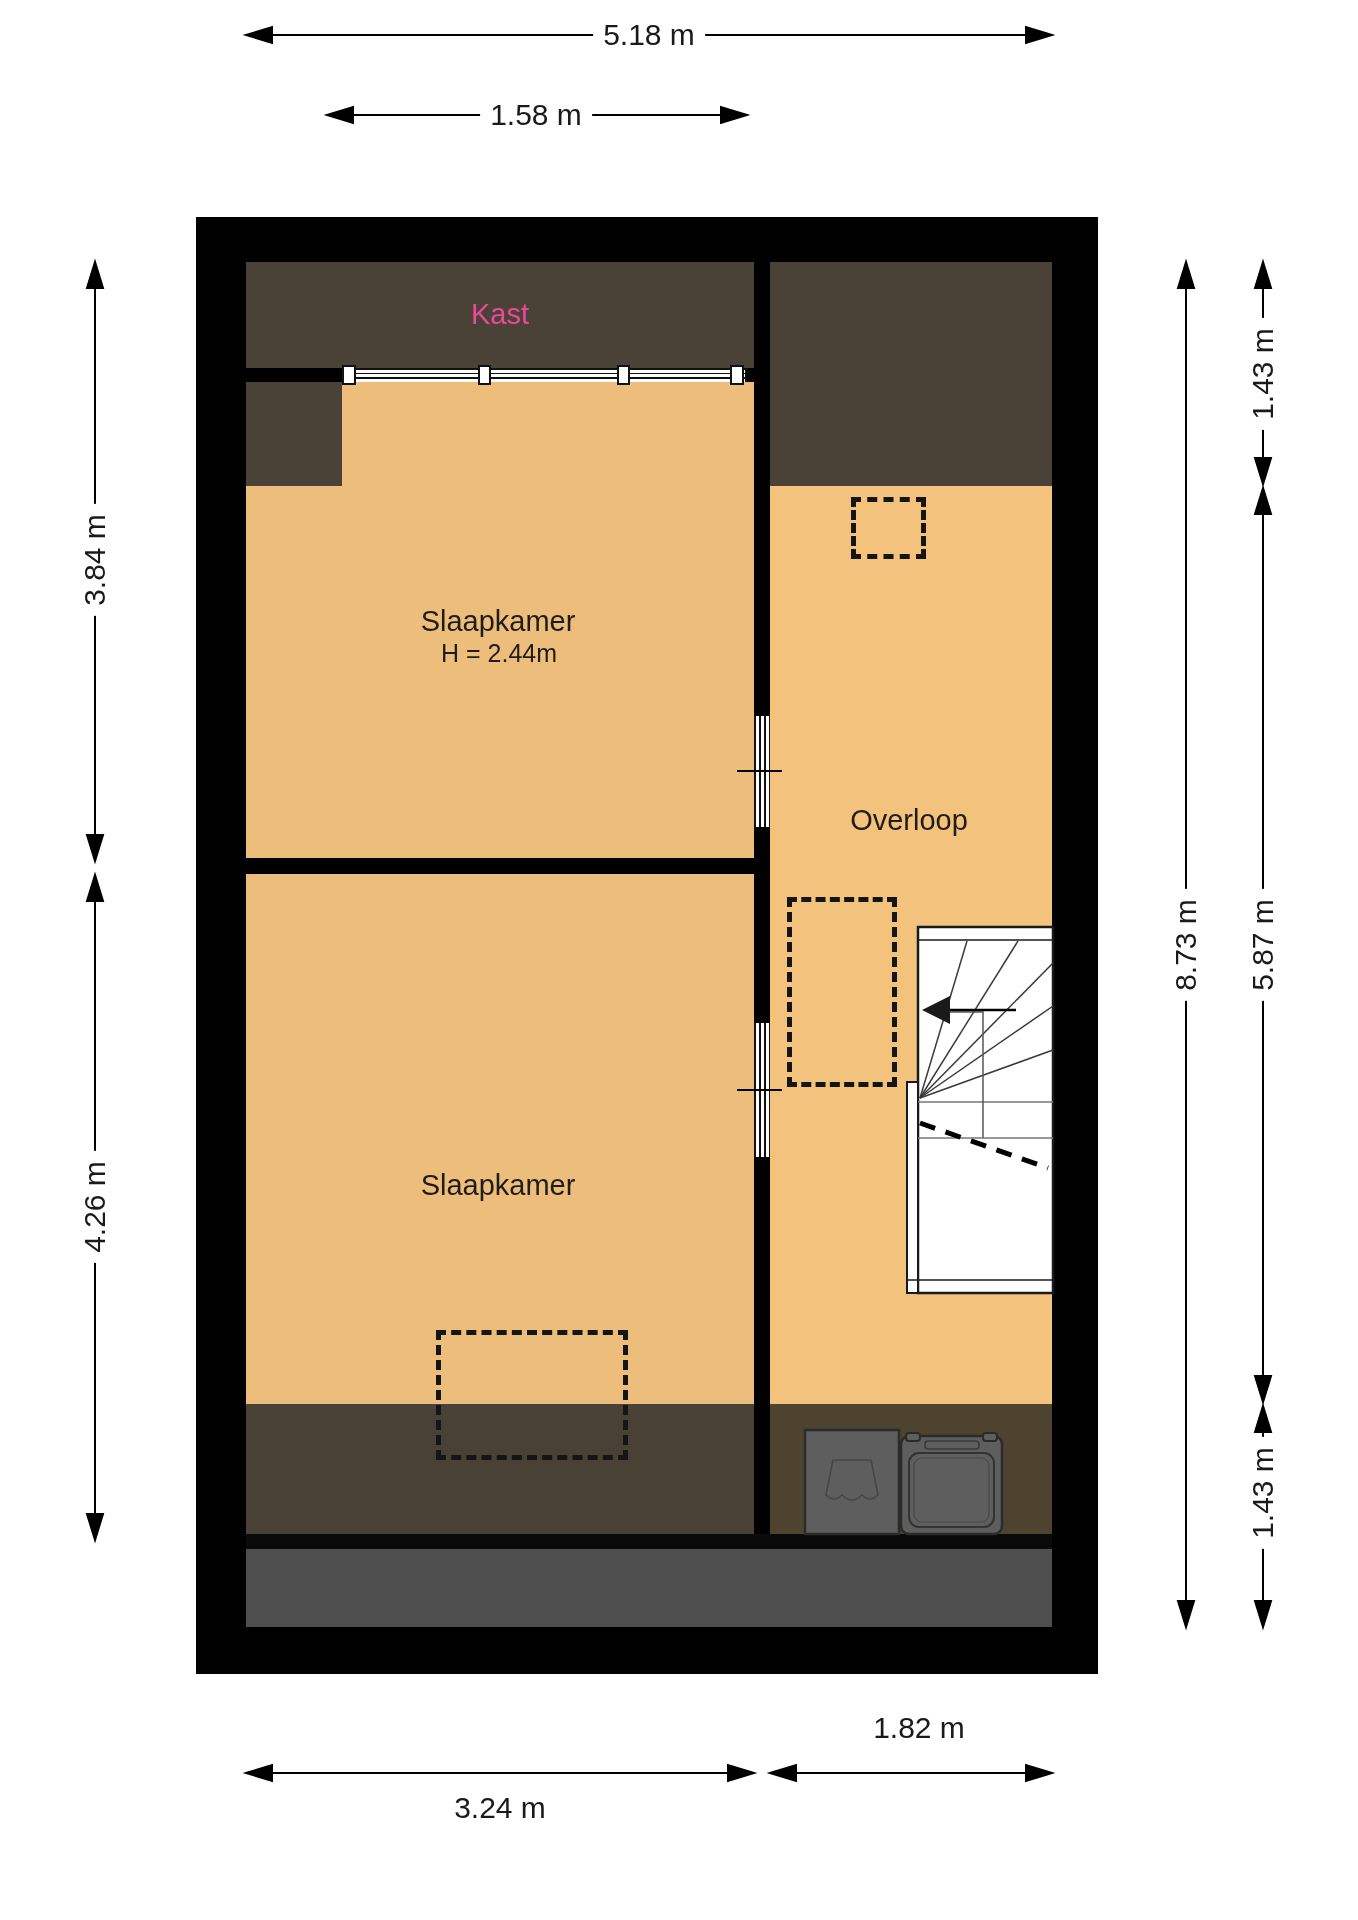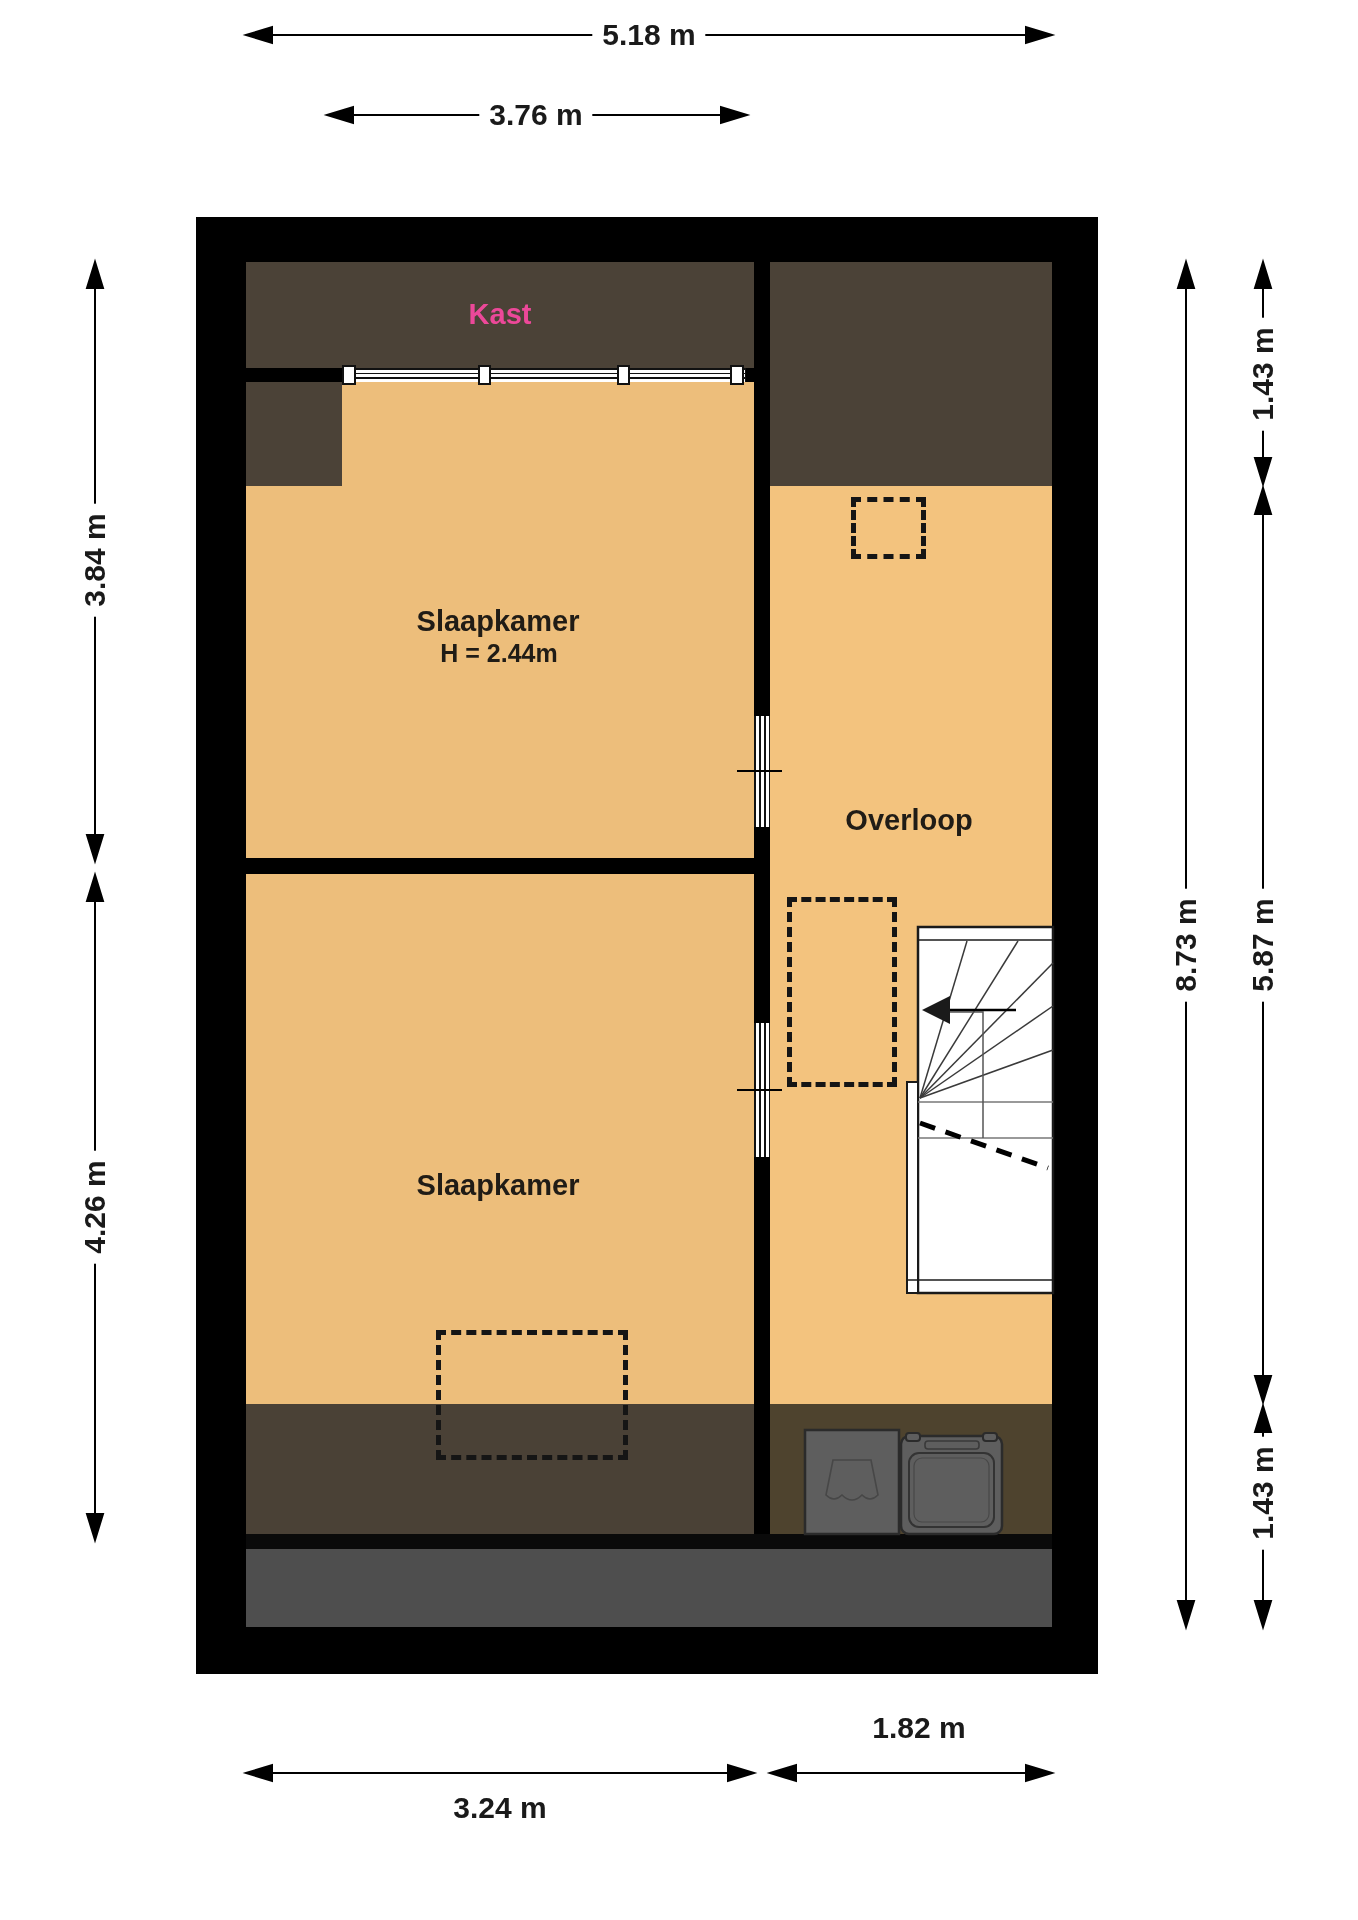--- a/index.html
+++ b/index.html
@@ -1,20 +1,19 @@
 <!DOCTYPE html>
 <html style="--wall: #000000; --bedroom-floor: #EDBE7B; --overloop-floor: #F3C37E; --dark-zone: #4B4237; --bottom-zone: #4A4136; --under-stairs-zone: #4E432E; --roof-edge: #4E4E4E; --appliance: #5E5E5E; --appliance-outline: #2B2B2B; --text: #1A1A1A;"><head>
 <meta charset="utf-8">
 <style>
   html,body{margin:0;padding:0;background:#ffffff;}
   .page{
     position:relative;width:1352px;height:1920px;background:#fff;
     font-family:"Liberation Sans","DejaVu Sans",sans-serif;color:var(--text,#1a1a1a);
     overflow:hidden;
-    font-weight:bold;
   }
   .abs{position:absolute;}
   .lbl{
     position:absolute;transform:translate(-50%,-50%);
     white-space:nowrap;background:#fff;padding:0 10px;
     font-size:30px;color:var(--text,#1a1a1a);line-height:1;
   }
   .lbl.rot{transform:translate(-50%,-50%) rotate(-90deg);padding:0 10px;}
   .room-lbl{
     position:absolute;transform:translate(-50%,-50%);
@@ -161,21 +160,21 @@
       <polygon points="1263,488 1255,514 1271,514"></polygon>
         <polygon points="1263,1402 1255,1376 1271,1376"></polygon>
 
       <line x1="1263" y1="1406" x2="1263" y2="1627"></line>
       <polygon points="1263,1406 1255,1432 1271,1432"></polygon>
         <polygon points="1263,1627 1255,1601 1271,1601"></polygon>
     </g>
   </svg>
 
   <div class="lbl" style="left:649px;top:35px;">5.18 m</div>
-  <div class="lbl" style="left:536px;top:115px;">3.76 m</div>
+  <div class="lbl" style="left:536px;top:115px;">1.58 m</div>
   <div class="lbl" style="left:500px;top:1773px;margin-top:35px;">3.24 m</div>
   <div class="lbl" style="left:919px;top:1728px;">1.82 m</div>
   <div class="lbl rot" style="left:95px;top:560px;">3.84 m</div>
   <div class="lbl rot" style="left:95px;top:1207px;">4.26 m</div>
   <div class="lbl rot" style="left:1186px;top:945px;">8.73 m</div>
   <div class="lbl rot" style="left:1263px;top:374px;">1.43 m</div>
   <div class="lbl rot" style="left:1263px;top:945px;">5.87 m</div>
   <div class="lbl rot" style="left:1263px;top:1493px;">1.43 m</div>
 
   <div class="room-lbl" style="left:500px;top:314px;color:#ec4899;">Kast</div>

